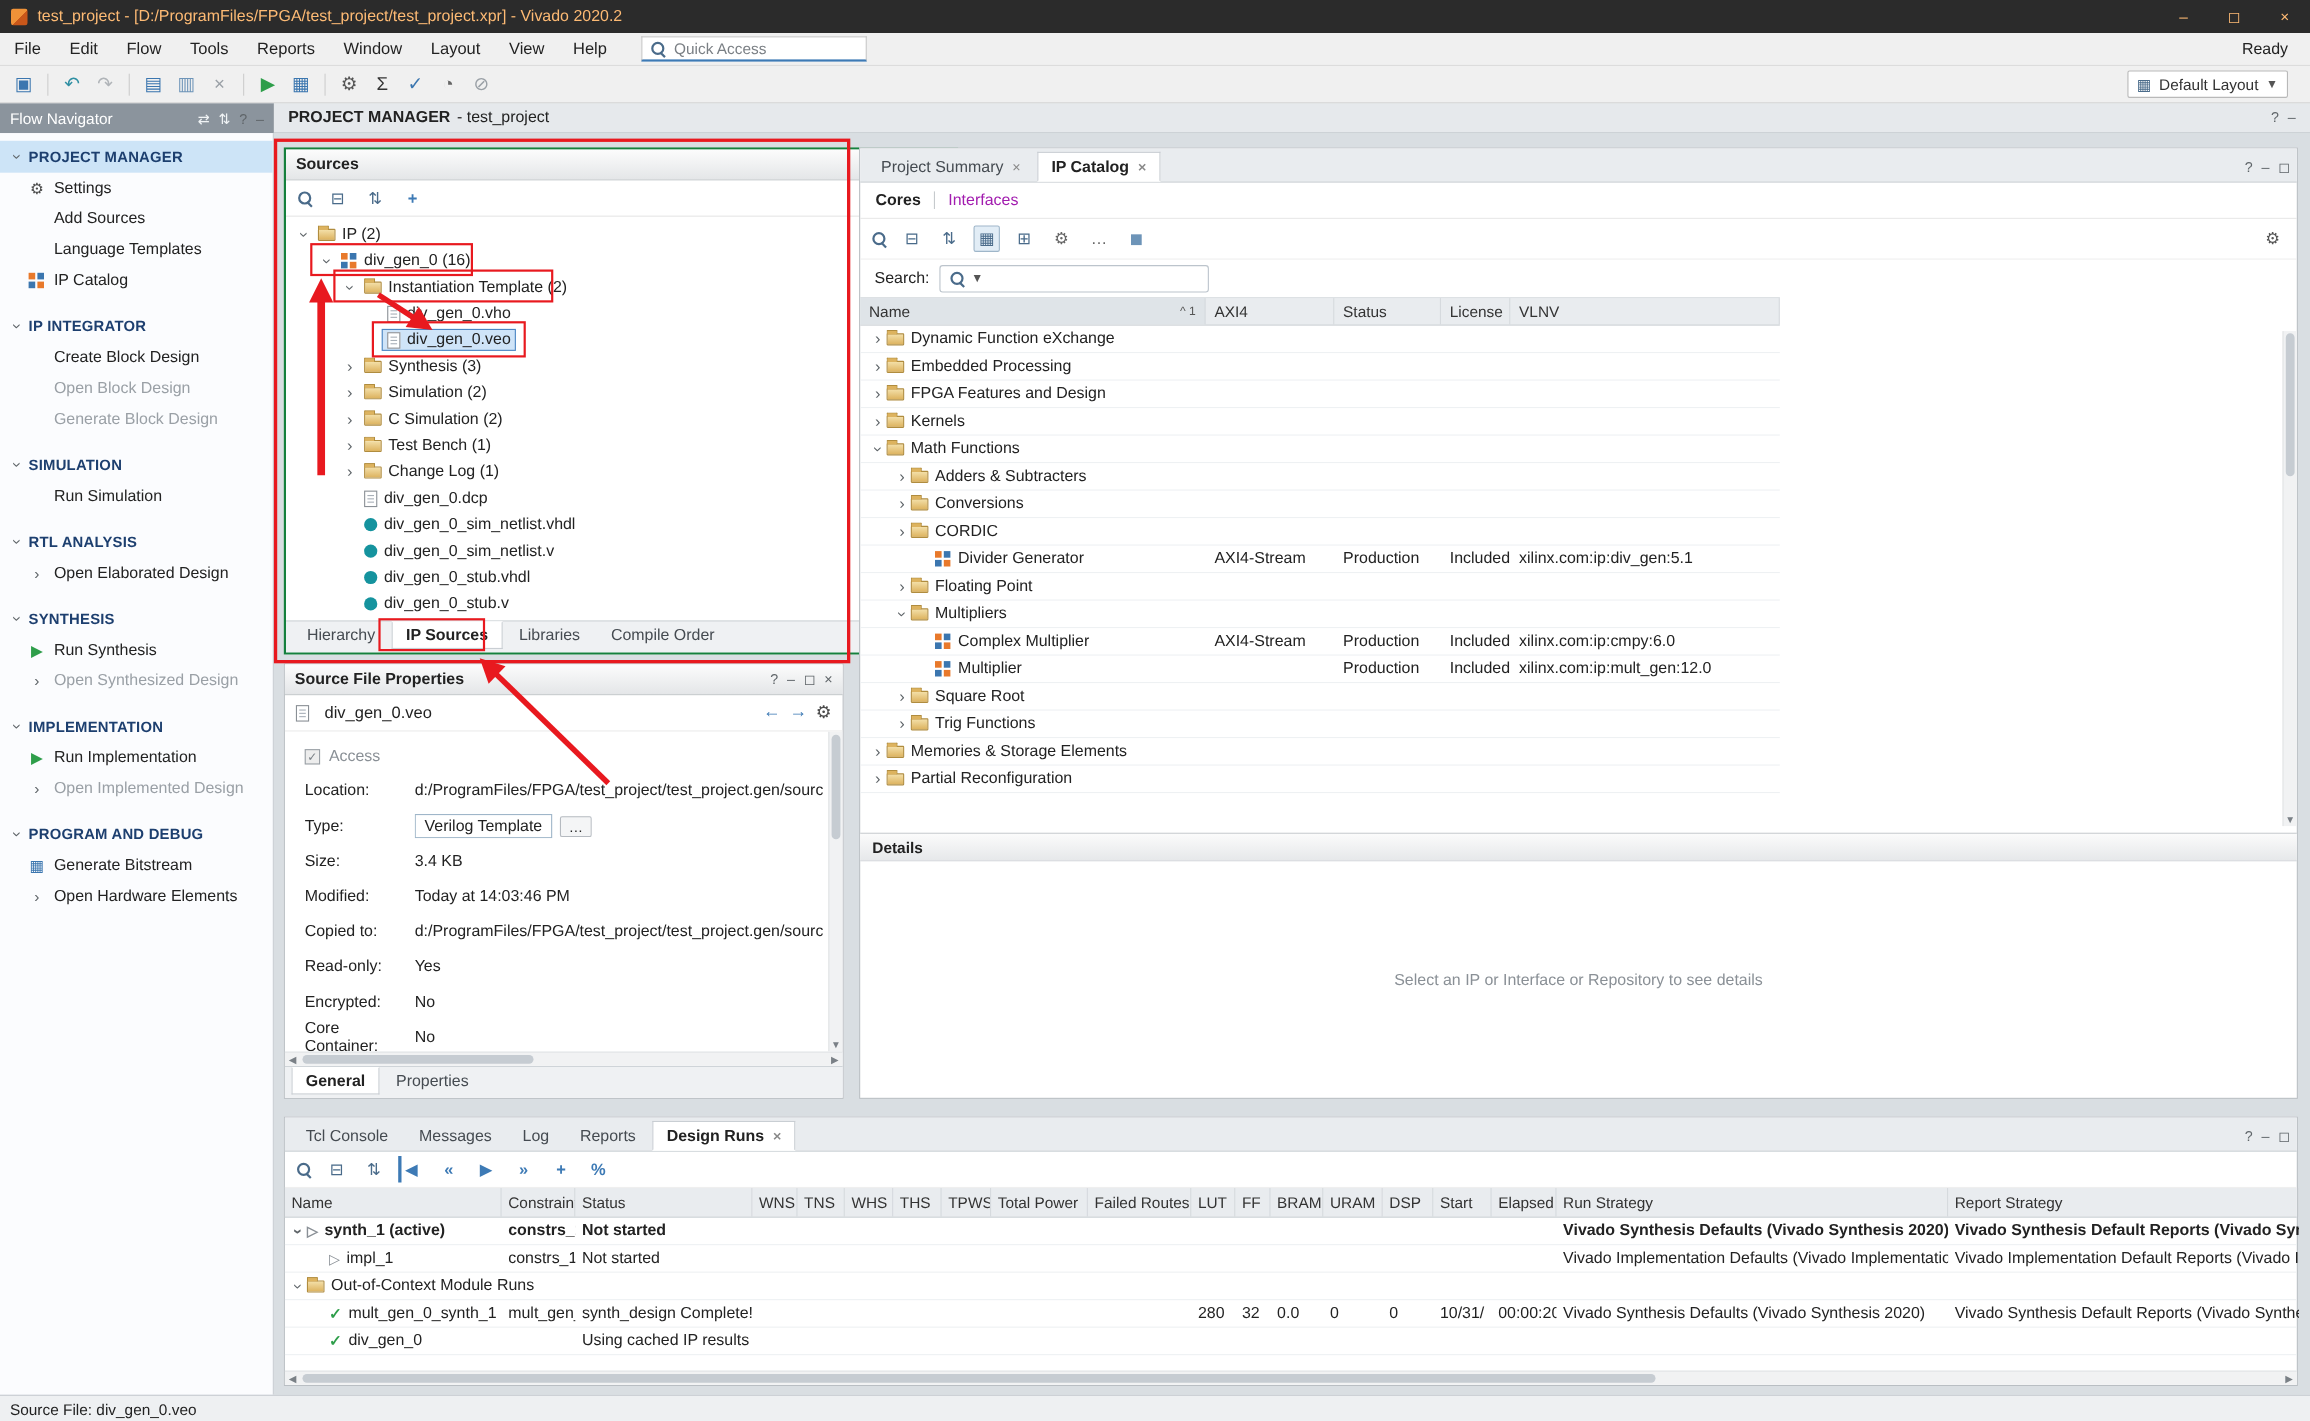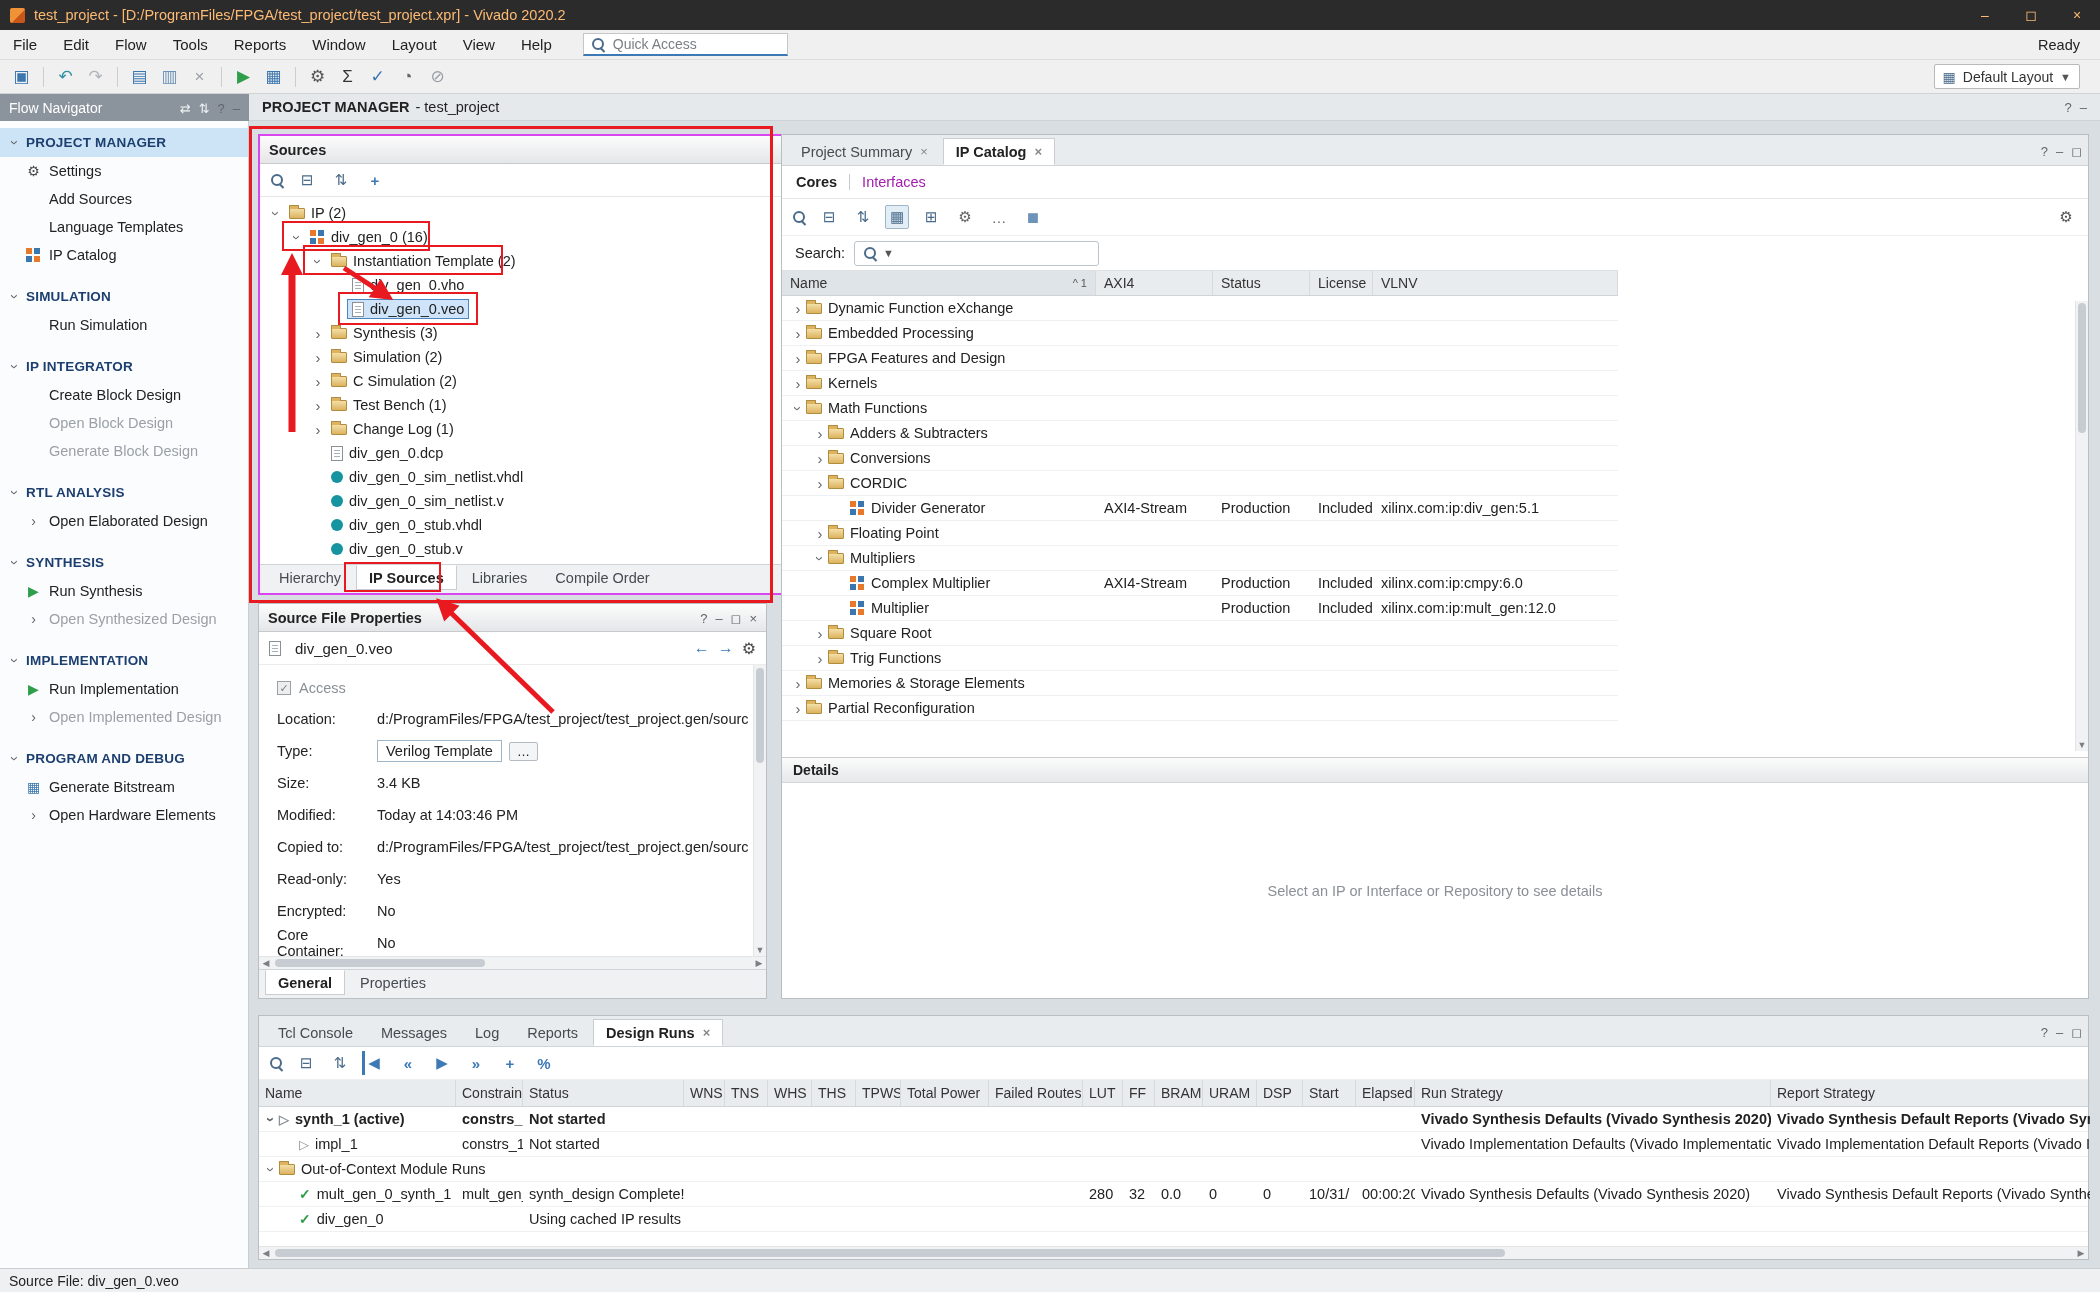--- a/index.html
+++ b/index.html
@@ -87,21 +87,21 @@
 .ic-file::before{content:"";position:absolute;top:3px;left:2px;right:2px;height:1px;background:#a8b0b8;box-shadow:0 3px 0 #a8b0b8,0 6px 0 #a8b0b8}
 .ic-circle{width:12px;height:12px;border-radius:50%;background:#15939e;margin-right:6px;flex:none}
 .ic-run{color:#8a9096;font-size:13px;margin-right:6px;flex:none}
 .ic-check{color:#2e9e4a;font-weight:bold;margin-right:6px;font-size:14px;flex:none}
 .ic-search{width:15px;height:15px;position:relative;flex:none}
 .ic-search::before{content:"";position:absolute;left:1px;top:1px;width:8px;height:8px;border:2px solid #4a6b8a;border-radius:50%}
 .ic-search::after{content:"";position:absolute;left:10px;top:10px;width:6px;height:2px;background:#4a6b8a;transform:rotate(45deg);transform-origin:0 0}
 .ic-gear{color:#4a4a4a;font-size:16px}
 
 
-#sources{left:258px;top:134px;width:613px;height:461px;border:2px solid #d946ef}
+#sources{left:258px;top:134px;width:613px;height:461px;border:2px solid #15803d}
 #src-tools{height:33px;border-bottom:1px solid #e6e6e6}
 #src-tree{flex:1;position:relative;overflow:hidden;padding-top:4px}
 #src-scroll{top:0;bottom:0;right:0}
 .vscroll{position:absolute;width:13px;background:#f1f2f3;border-left:1px solid #e2e4e6}
 .vthumb{position:absolute;left:2px;right:2px;background:#c6ccd2;border-radius:4px}
 .vbtn{position:absolute;left:0;right:0;height:13px;display:flex;align-items:center;justify-content:center;font-size:9px;color:#7a8086}
 .hscroll{position:relative;height:13px;background:#f1f2f3;border-top:1px solid #e2e4e6;flex:none}
 .hthumb{position:absolute;top:2px;bottom:2px;background:#c6ccd2;border-radius:4px}
 .hbtn{position:absolute;top:0;bottom:0;width:14px;display:flex;align-items:center;justify-content:center;font-size:9px;color:#7a8086}
 
@@ -258,46 +258,46 @@
     <span class="fn-ic">
               <span class="ic-ip" style="margin: 0px;"></span>
             </span>
     <span class="fn-label">IP Catalog</span>
   </div>
         </div>
   </div>
       <div class="fn-section">
     <div class="fn-header-row">
       <span class="chev down">›</span>
+      <span class="fn-sec-label">IP INTEGRATOR</span>
+    </div>
+    <div class="fn-items">
+          <div class="fn-item">
+    <span class="fn-ic"></span>
+    <span class="fn-label">Create Block Design</span>
+  </div>
+          <div class="fn-item disabled">
+    <span class="fn-ic"></span>
+    <span class="fn-label">Open Block Design</span>
+  </div>
+          <div class="fn-item disabled">
+    <span class="fn-ic"></span>
+    <span class="fn-label">Generate Block Design</span>
+  </div>
+        </div>
+  </div>
+      <div class="fn-section">
+    <div class="fn-header-row">
+      <span class="chev down">›</span>
       <span class="fn-sec-label">SIMULATION</span>
     </div>
     <div class="fn-items">
           <div class="fn-item">
     <span class="fn-ic"></span>
     <span class="fn-label">Run Simulation</span>
-  </div>
-        </div>
-  </div>
-      <div class="fn-section">
-    <div class="fn-header-row">
-      <span class="chev down">›</span>
-      <span class="fn-sec-label">IP INTEGRATOR</span>
-    </div>
-    <div class="fn-items">
-          <div class="fn-item">
-    <span class="fn-ic"></span>
-    <span class="fn-label">Create Block Design</span>
-  </div>
-          <div class="fn-item disabled">
-    <span class="fn-ic"></span>
-    <span class="fn-label">Open Block Design</span>
-  </div>
-          <div class="fn-item disabled">
-    <span class="fn-ic"></span>
-    <span class="fn-label">Generate Block Design</span>
   </div>
         </div>
   </div>
       <div class="fn-section">
     <div class="fn-header-row">
       <span class="chev down">›</span>
       <span class="fn-sec-label">RTL ANALYSIS</span>
     </div>
     <div class="fn-items">
           <div class="fn-item">

